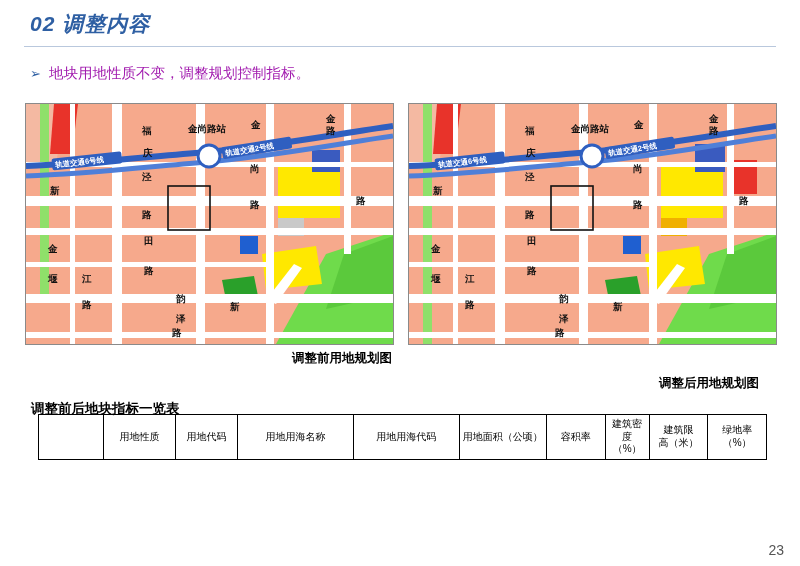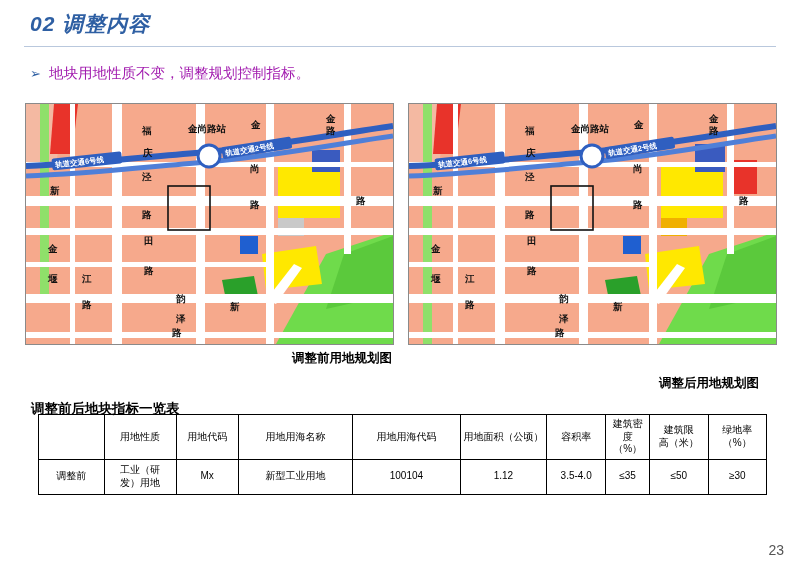--- a/index.html
+++ b/index.html
@@ -303,31 +303,16 @@
         <div>建筑限</div>
         <div>高（米）</div>
       </td>
       <td class="col-j">
         <div>绿地率</div>
         <div>（%）</div>
       </td>
     </tr>
   </thead>
   <tbody>
-    <tr>
-      <td>调整前</td>
-      <td>
-        <div>工业（研</div>
-        <div>发）用地</div>
-      </td>
-      <td>Mx</td>
-      <td>新型工业用地</td>
-      <td>100104</td>
-      <td>1.12</td>
-      <td>3.5-4.0</td>
-      <td>≤35</td>
-      <td>≤50</td>
-      <td>≥30</td>
-    </tr>
   </tbody>
 </table>
 
 <div class="page-num">23</div>
 
 </body></html>

